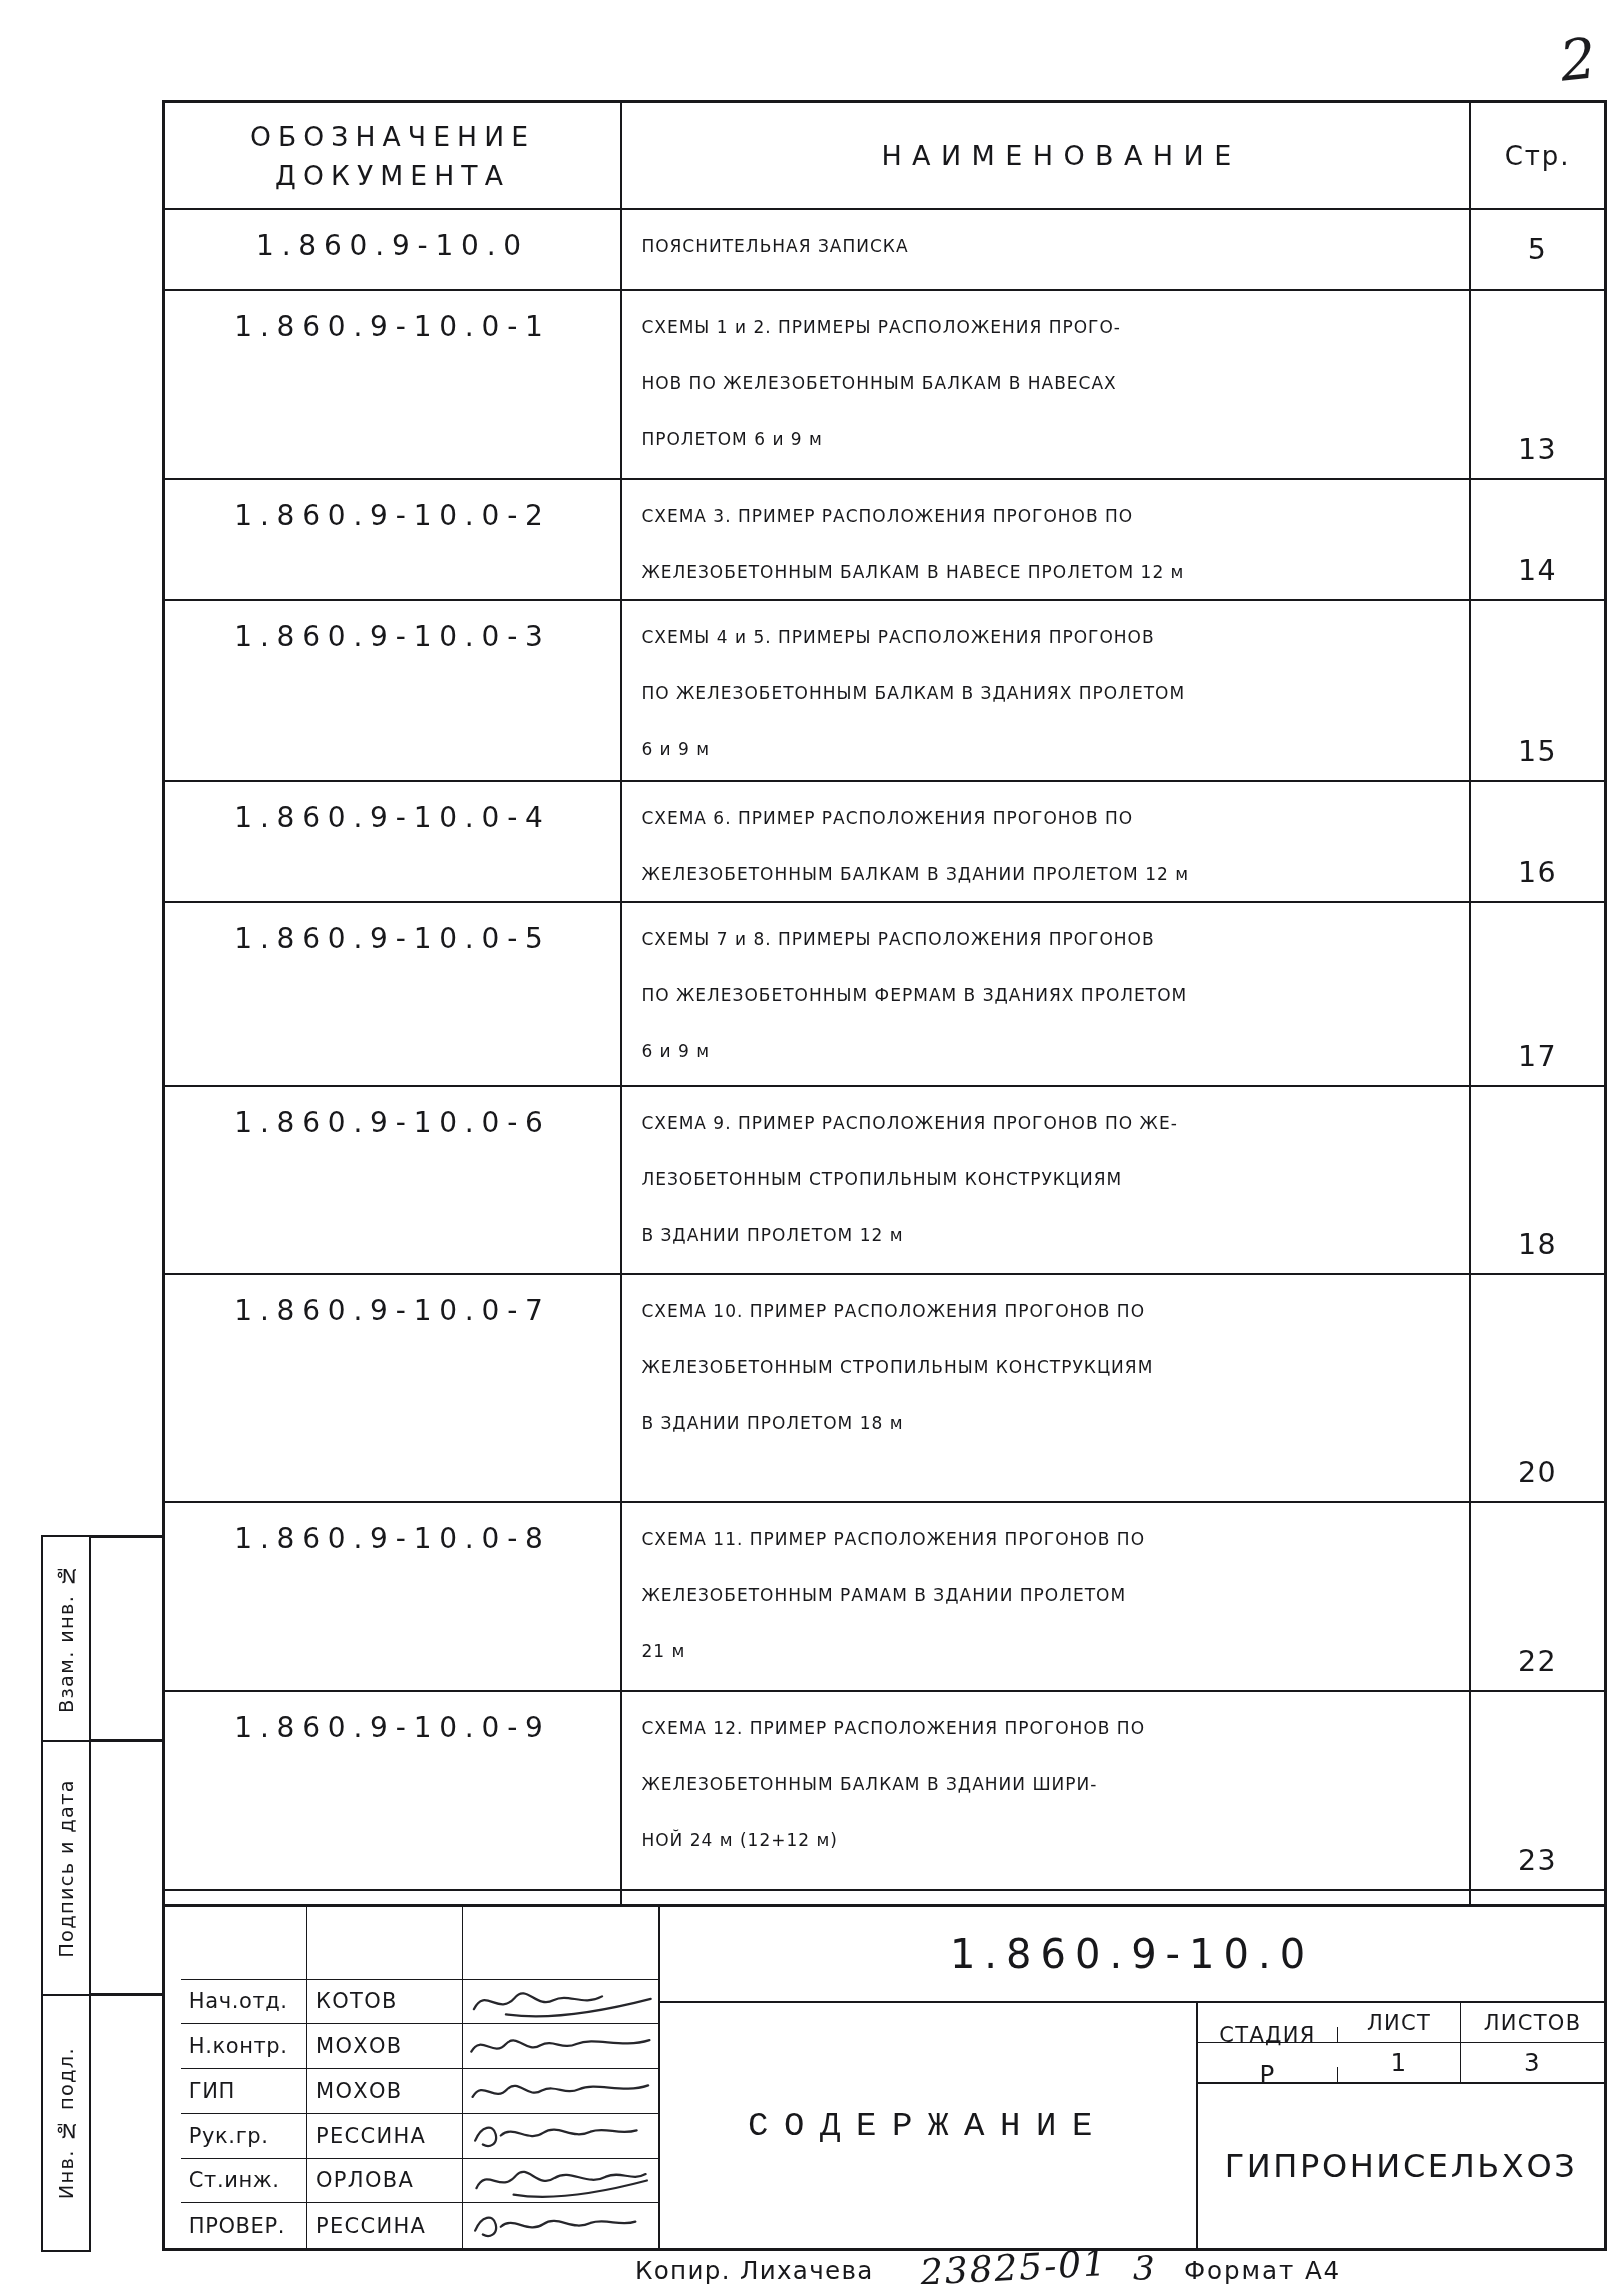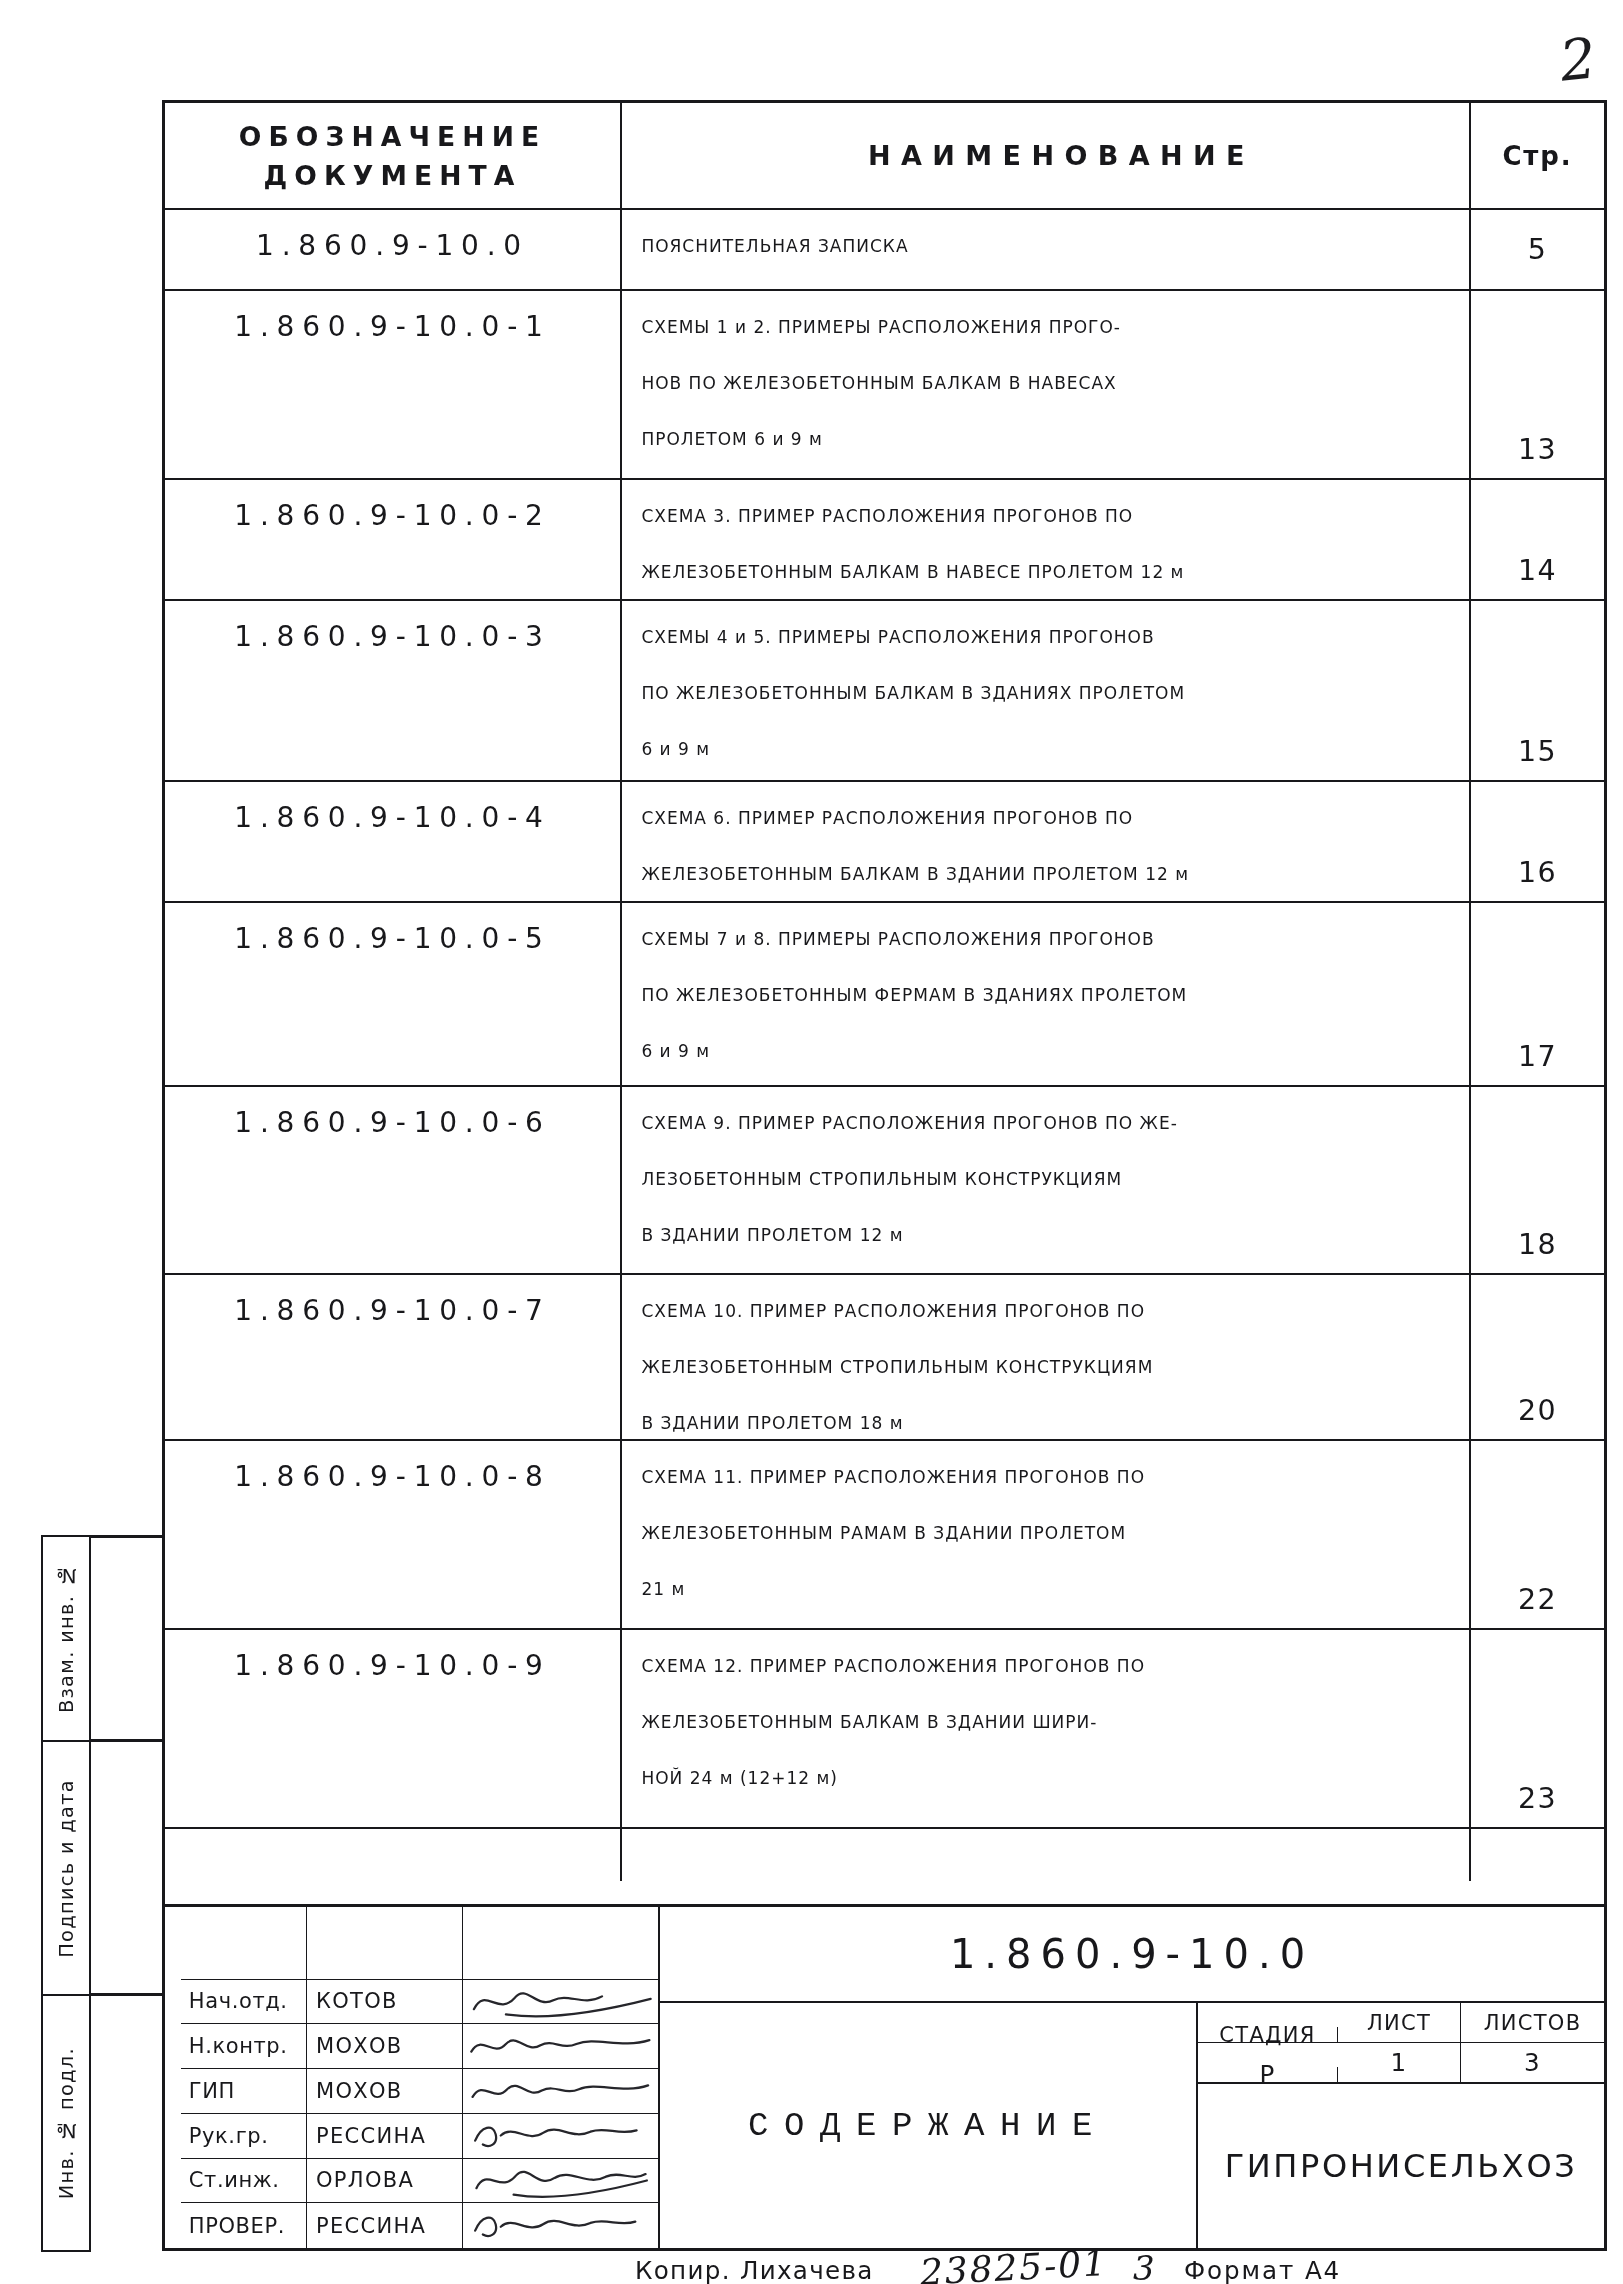--- a/index.html
+++ b/index.html
@@ -16,21 +16,21 @@
        border:3.2px solid #18181b;border-bottom:none;background:#fff;}
   .trow{display:flex;border-bottom:2.6px solid #18181b;}
   .trow.last{border-bottom:none;}
   .cell{height:100%;}
   .cell-code{width:457px;border-right:2.6px solid #18181b;display:flex;justify-content:center;align-items:flex-start;}
   .cell-name{flex:1;border-right:2.6px solid #18181b;padding-top:7.8px;}
   .cell-page{width:133px;display:flex;justify-content:center;align-items:flex-end;padding-bottom:11.7px;
              font-size:28.5px;letter-spacing:1.3px;}
   .cell-page.center{align-items:center;padding-bottom:0;}
 
-  .thead{height:107px;font-weight:bold;}
+  .thead{height:107px;}
   .thead .cell-code{flex-direction:column;align-items:center;justify-content:center;padding-top:0;}
   .thead .cell-name{display:flex;align-items:center;justify-content:center;padding-top:0;}
   .thead .cell-page{align-items:center;padding-bottom:0;font-size:26px;letter-spacing:1.9px;}
   .h-desig{font-size:26.6px;letter-spacing:7.1px;line-height:39px;text-align:center;white-space:nowrap;}
   .h-name{font-size:27px;letter-spacing:10.4px;white-space:nowrap;margin-left:32px;}
 
   .code-text{font-size:28px;letter-spacing:7.8px;line-height:56px;padding-top:7.8px;white-space:nowrap;}
   .ln{font-size:17px;letter-spacing:1px;line-height:56px;padding-left:19.4px;white-space:nowrap;}
 
   
@@ -175,21 +175,21 @@
         <div class="code-text">1.860.9-10.0-6</div>
       </div>
     <div class="cell cell-name">
       <div class="ln">СХЕМА 9. ПРИМЕР РАСПОЛОЖЕНИЯ ПРОГОНОВ ПО ЖЕ-</div>
       <div class="ln">ЛЕЗОБЕТОННЫМ СТРОПИЛЬНЫМ КОНСТРУКЦИЯМ</div>
       <div class="ln">В ЗДАНИИ ПРОЛЕТОМ 12 м</div>
     </div>
     <div class="cell cell-page">18</div>
   </div>
 
-  <div class="trow" style="height:166px">
+  <div class="trow" style="height:228px">
     <div class="cell cell-code">
         <div class="code-text">1.860.9-10.0-7</div>
       </div>
     <div class="cell cell-name">
       <div class="ln">СХЕМА 10. ПРИМЕР РАСПОЛОЖЕНИЯ ПРОГОНОВ ПО</div>
       <div class="ln">ЖЕЛЕЗОБЕТОННЫМ СТРОПИЛЬНЫМ КОНСТРУКЦИЯМ</div>
       <div class="ln">В ЗДАНИИ ПРОЛЕТОМ 18 м</div>
     </div>
     <div class="cell cell-page">20</div>
   </div>

